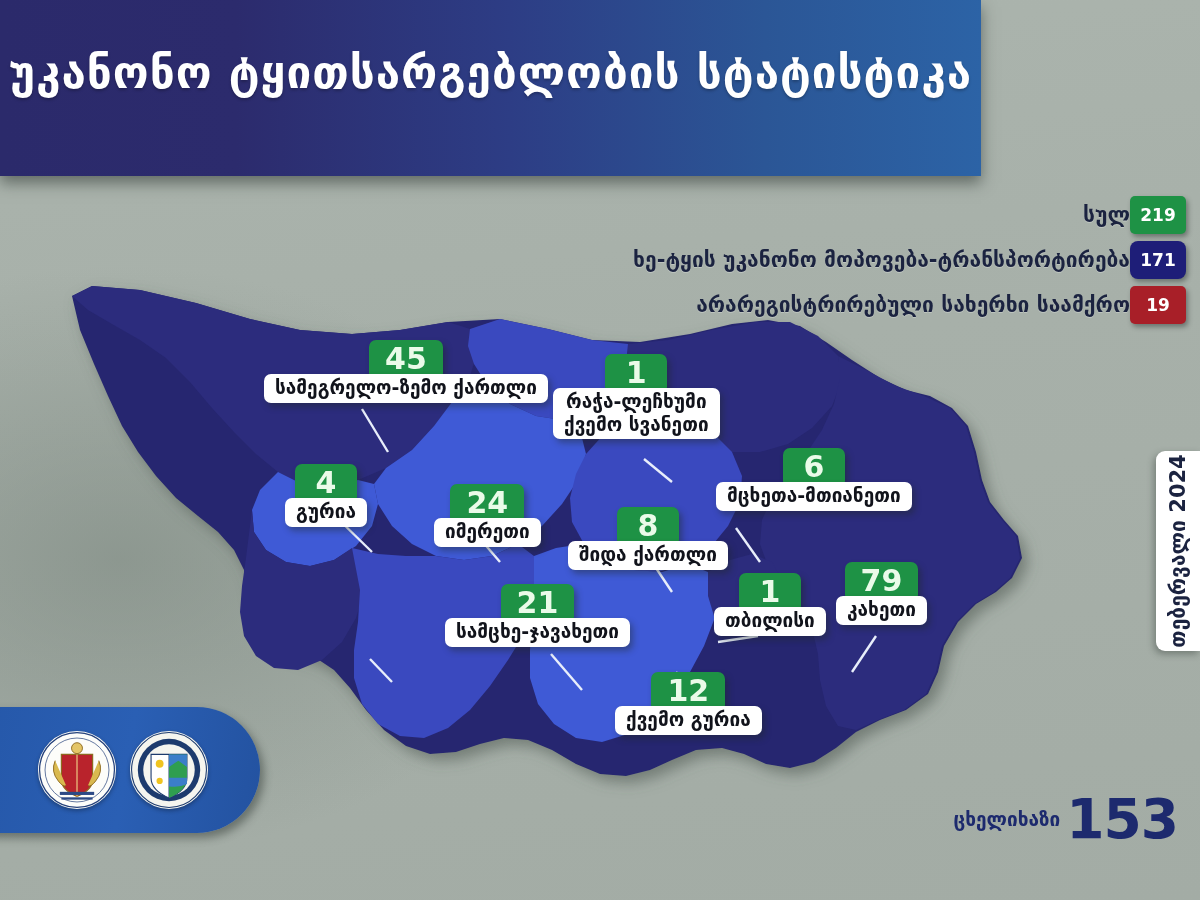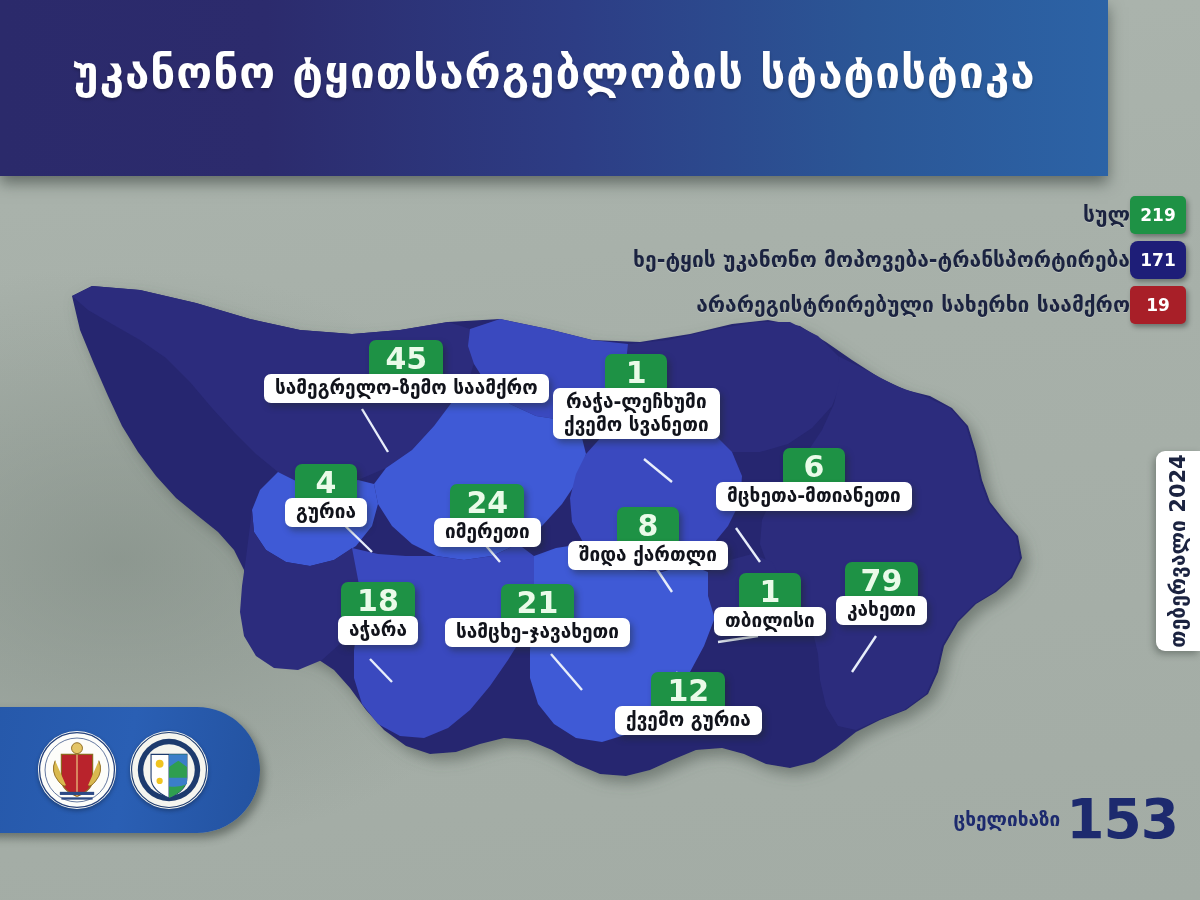--- a/index.html
+++ b/index.html
@@ -15,21 +15,21 @@
   #stage {
     position:absolute; inset:0;
     width:1200px; height:900px;
     background:
       radial-gradient(ellipse 620px 420px at 120px 560px, rgba(120,132,124,0.55) 0%, rgba(160,170,162,0.0) 70%),
       linear-gradient(175deg,#abb4ad 0%,#a7b0a9 40%,#a3aca5 100%);
   }
 
   
   #header {
-    position:absolute; left:0; top:0; width:1108px; height:176px;
+    position:absolute; left:0; top:0; width:981px; height:176px;
     background:linear-gradient(90deg,#2b2a6b 0%,#2c2b6d 24%,#2d3d85 52%,#2b5696 78%,#2c63a6 100%);
     box-shadow:0 7px 14px rgba(40,50,45,0.55);
     z-index:5;
   }
   #header-title {
     position:absolute; left:0; right:0; top:49px;
     text-align:center;
     color:#ffffff;
     font-size:44px;
     font-weight:bold;
@@ -279,21 +279,21 @@
       <line x1="736" y1="364" x2="760" y2="398"></line>
       <line x1="370" y1="495" x2="392" y2="518"></line>
       <line x1="551" y1="490" x2="582" y2="526"></line>
       <line x1="718" y1="478" x2="758" y2="472"></line>
       <line x1="876" y1="472" x2="852" y2="508"></line>
       <line x1="676" y1="508" x2="700" y2="538"></line>
     </svg>
 
     <div class="marker" style="left:264px; top:176px;">
       <div class="num">45</div>
-      <div class="name">სამეგრელო-ზემო საამქრო</div>
+      <div class="name">სამეგრელო-ზემო ქართლი</div>
     </div>
 
     <div class="marker" style="left:553px; top:190px;">
       <div class="num">1</div>
       <div class="name two-line" id="racha-name">რაჭა-ლეჩხუმი<br>ქვემო სვანეთი</div>
     </div>
 
     <div class="marker" style="left:285px; top:300px;">
       <div class="num">4</div>
       <div class="name">გურია</div>
@@ -307,24 +307,20 @@
     <div class="marker" style="left:568px; top:343px;">
       <div class="num">8</div>
       <div class="name">შიდა ქართლი</div>
     </div>
 
     <div class="marker" style="left:716px; top:284px;">
       <div class="num">6</div>
       <div class="name">მცხეთა-მთიანეთი</div>
     </div>
 
-    <div class="marker" style="left:338px; top:418px;">
-      <div class="num">18</div>
-      <div class="name">აჭარა</div>
-    </div>
 
     <div class="marker" style="left:445px; top:420px;">
       <div class="num">21</div>
       <div class="name">სამცხე-ჯავახეთი</div>
     </div>
 
     <div class="marker" style="left:714px; top:409px;">
       <div class="num">1</div>
       <div class="name">თბილისი</div>
     </div>

